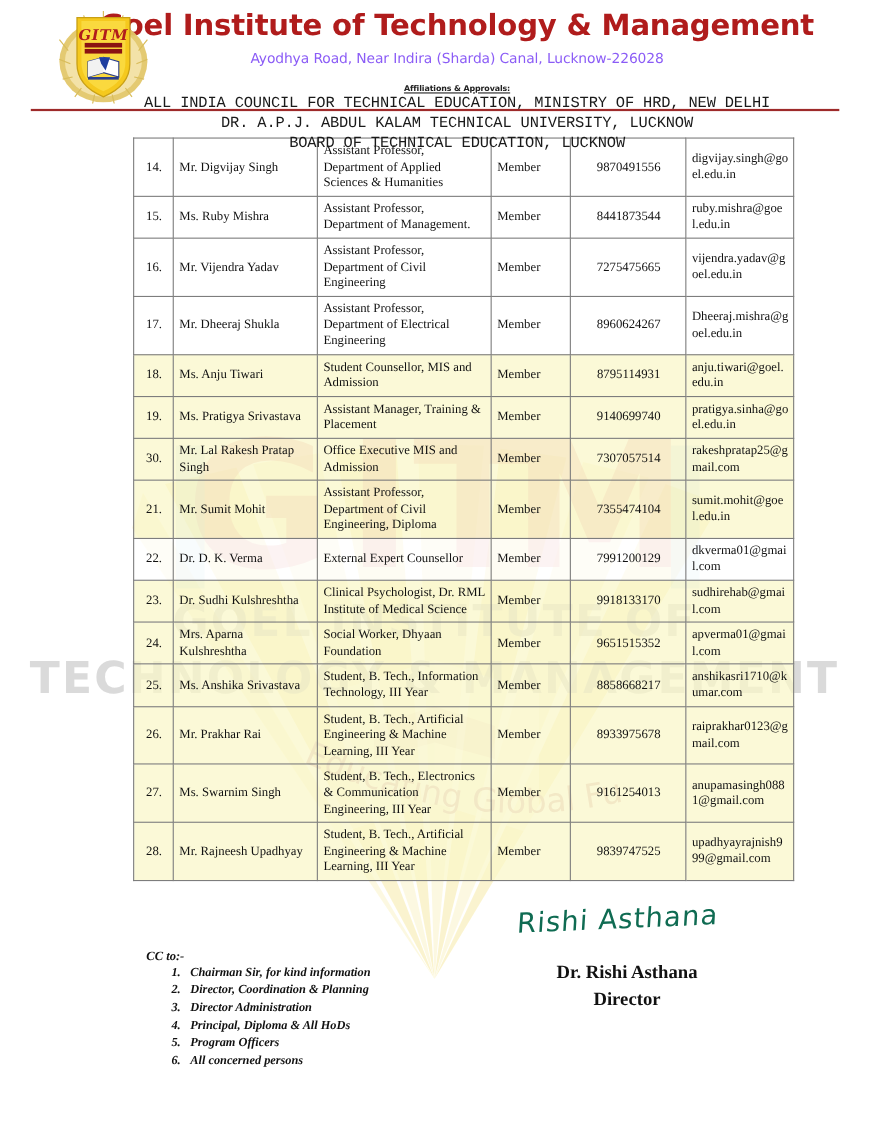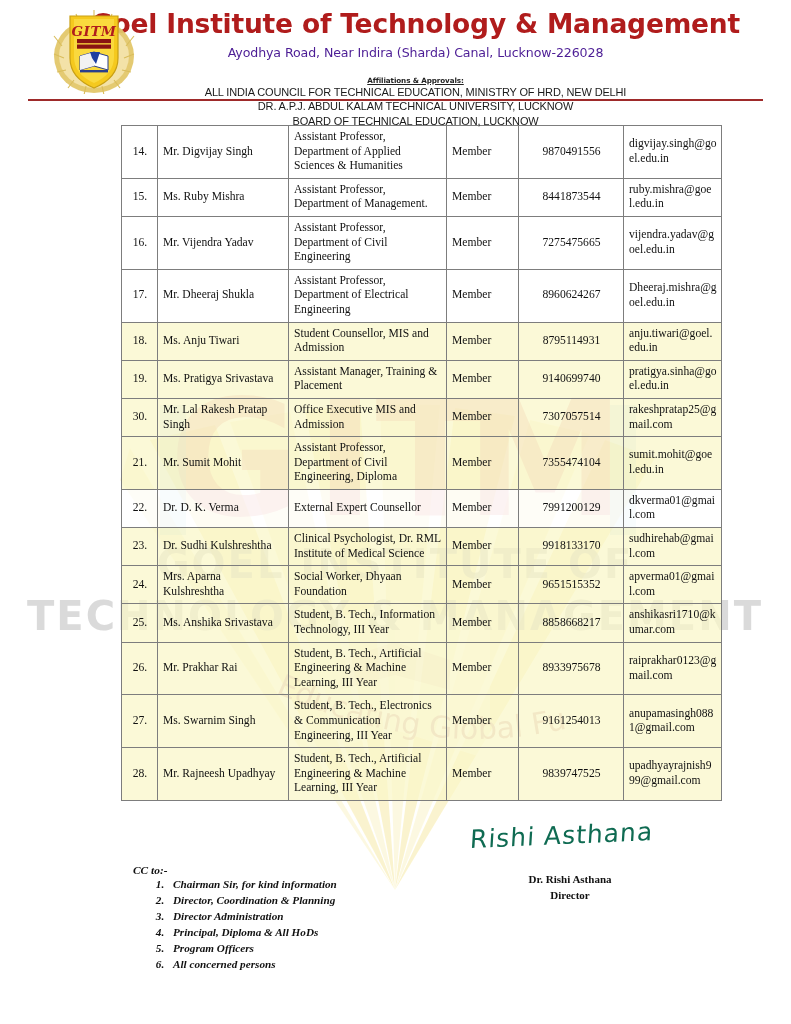--- a/index.html
+++ b/index.html
@@ -47,37 +47,37 @@
     font-weight: bold;
     color: #b01c1c;
     font-size: 26.5px;
     letter-spacing: -0.2px;
     line-height: 1.05;
     margin-top: 6px;
     white-space: nowrap;
   }
   .inst-addr {
     font-family: "DejaVu Sans", sans-serif;
-    color: #4c1d95;
+    color: #8b5cf6;
     font-size: 12.6px;
     margin-top: 7px;
     letter-spacing: -0.1px;
   }
   .affil-label {
     font-family: "DejaVu Sans", sans-serif;
     font-size: 7.2px;
     font-weight: bold;
     color: #222;
     margin-top: 16px;
     text-decoration: underline;
     letter-spacing: -0.1px;
   }
   .affil-line {
-    font-family: Liberation Sans, sans-serif;
-    font-size: 11px;
+    font-family: Liberation Mono, monospace;
+    font-size: 14px;
     color: #1a1a1a;
     line-height: 1.33;
     letter-spacing: -0.15px;
   }
   .header-rule {
     position: absolute;
     left: 28px; right: 28px;
     top: 99px;
     height: 2px;
     background: #9e2a2a;
@@ -130,21 +130,21 @@
     transform: rotate(-2.5deg) skewX(-6deg);
     letter-spacing: 1px;
     font-weight: 500;
   }
   .sig-name {
     position: absolute;
     left: 455px; top: 52px;
     width: 230px;
     text-align: center;
     font-weight: bold;
-    font-size: 11px;
+    font-size: 17px;
     color: #111;
     line-height: 1.5;
   }
   .cc-block {
     position: absolute;
     left: 133px; top: 45px;
     font-style: italic;
   }
   .cc-title {
     font-size: 11.4px;

